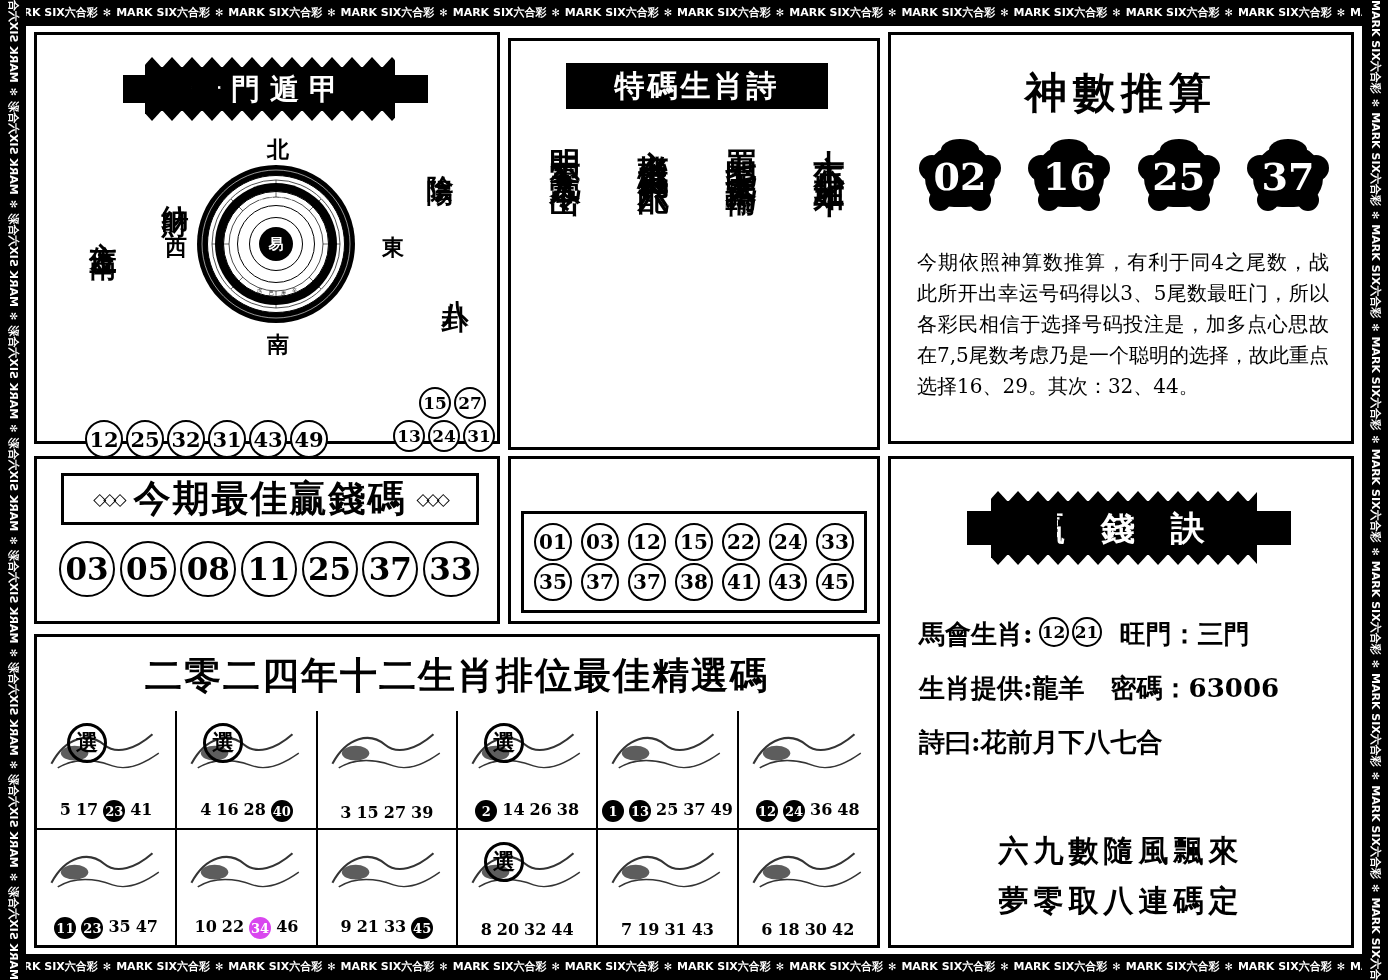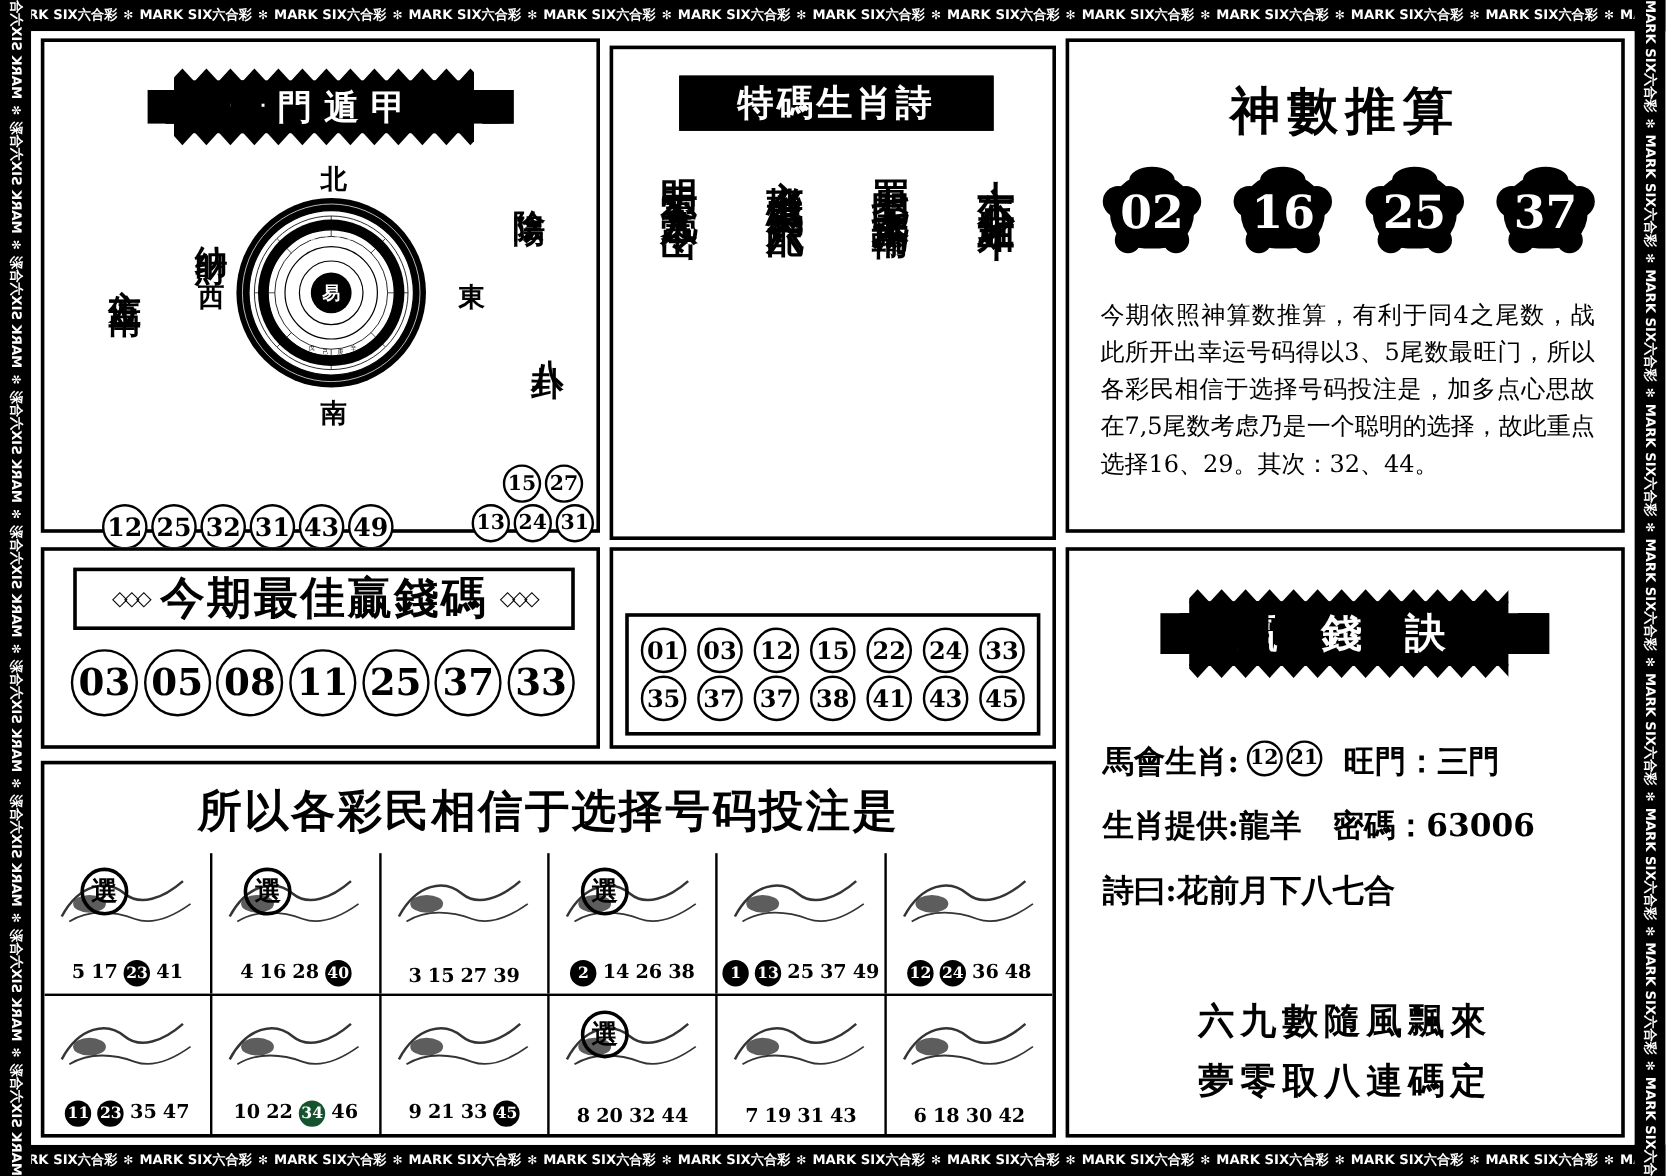--- a/index.html
+++ b/index.html
@@ -392,21 +392,21 @@
 
       <div class="cn" style="position:absolute; left:28px; top:266px; font-size:26px;">詩曰:花前月下八七合</div>
 
       <div class="cn" style="position:absolute; left:0; right:0; top:422px; text-align:center; font-size:30px; letter-spacing:5px;">夢零取八連碼定</div>
       <div class="cn" style="position:absolute; left:0; right:0; top:372px; text-align:center; font-size:30px; letter-spacing:5px;">六九數隨風飄來</div>
     </div>
   </div>
 
   <div class="panel" style="left:8px; top:608px; width:846px; height:314px;">
     <div style="position:relative; height:100%; overflow:hidden;">
-      <div class="cn" style="position:absolute; left:0; right:0; top:14px; text-align:center; font-size:37px; letter-spacing:2px;">所以各彩民相信于选择号码投注是</div>
+      <div class="cn" style="position:absolute; left:0; right:0; top:14px; text-align:center; font-size:37px; letter-spacing:2px;">二零二四年十二生肖排位最佳精選碼</div>
       <div id="zodiac-grid" style="position:absolute; left:0; top:74px; right:0; bottom:0;">
           <div style="display:flex; height:50%; border-top:none;">
             <div style="flex:1; position:relative; border-right:2px solid #000; overflow:hidden;">
               <div style="position:absolute; left:6px; top:6px; right:6px; height:64px; opacity:0.85;"><svg viewBox="0 0 120 60" style="width:100%;height:100%;">
                   <path d="M8 44 C22 18, 44 14, 58 26 C70 36, 88 30, 104 16" stroke="#111" fill="none" stroke-width="2"></path>
                   <path d="M14 48 C30 38, 50 40, 66 46 C80 51, 96 44, 110 34" stroke="#111" fill="none" stroke-width="1.4"></path>
                   <ellipse cx="30" cy="34" rx="13" ry="7" fill="#111" opacity="0.8"></ellipse>
                 </svg></div>
               <div style="position:absolute; left:30px; top:12px; width:40px; height:40px; border:3px solid #000; border-radius:50%; display:flex; align-items:center; justify-content:center; font-family:'DejaVu Serif',serif; font-weight:bold; font-size:22px;">選</div>
               <div style="position:absolute; left:0; right:0; bottom:6px; display:flex; justify-content:center; gap:5px; font-family:'DejaVu Serif',serif; font-weight:bold; font-size:16px;">
@@ -501,21 +501,21 @@
             </div>
             <div style="flex:1; position:relative; border-right:2px solid #000; overflow:hidden;">
               <div style="position:absolute; left:6px; top:6px; right:6px; height:64px; opacity:0.85;"><svg viewBox="0 0 120 60" style="width:100%;height:100%;">
                   <path d="M8 44 C22 18, 44 14, 58 26 C70 36, 88 30, 104 16" stroke="#111" fill="none" stroke-width="2"></path>
                   <path d="M14 48 C30 38, 50 40, 66 46 C80 51, 96 44, 110 34" stroke="#111" fill="none" stroke-width="1.4"></path>
                   <ellipse cx="30" cy="34" rx="13" ry="7" fill="#111" opacity="0.8"></ellipse>
                 </svg></div>
               <div style="position:absolute; left:0; right:0; bottom:6px; display:flex; justify-content:center; gap:5px; font-family:'DejaVu Serif',serif; font-weight:bold; font-size:16px;">
                 <span>10</span>
                 <span>22</span>
-                <span style="display:inline-flex;align-items:center;justify-content:center;width:22px;height:22px;border-radius:50%;background:#14532d;color:#fff;font-size:13px;">34</span>
+                <span style="display:inline-flex;align-items:center;justify-content:center;width:22px;height:22px;border-radius:50%;background:#d946ef;color:#fff;font-size:13px;">34</span>
                 <span>46</span>
               </div>
             </div>
             <div style="flex:1; position:relative; border-right:2px solid #000; overflow:hidden;">
               <div style="position:absolute; left:6px; top:6px; right:6px; height:64px; opacity:0.85;"><svg viewBox="0 0 120 60" style="width:100%;height:100%;">
                   <path d="M8 44 C22 18, 44 14, 58 26 C70 36, 88 30, 104 16" stroke="#111" fill="none" stroke-width="2"></path>
                   <path d="M14 48 C30 38, 50 40, 66 46 C80 51, 96 44, 110 34" stroke="#111" fill="none" stroke-width="1.4"></path>
                   <ellipse cx="30" cy="34" rx="13" ry="7" fill="#111" opacity="0.8"></ellipse>
                 </svg></div>
               <div style="position:absolute; left:0; right:0; bottom:6px; display:flex; justify-content:center; gap:5px; font-family:'DejaVu Serif',serif; font-weight:bold; font-size:16px;">

